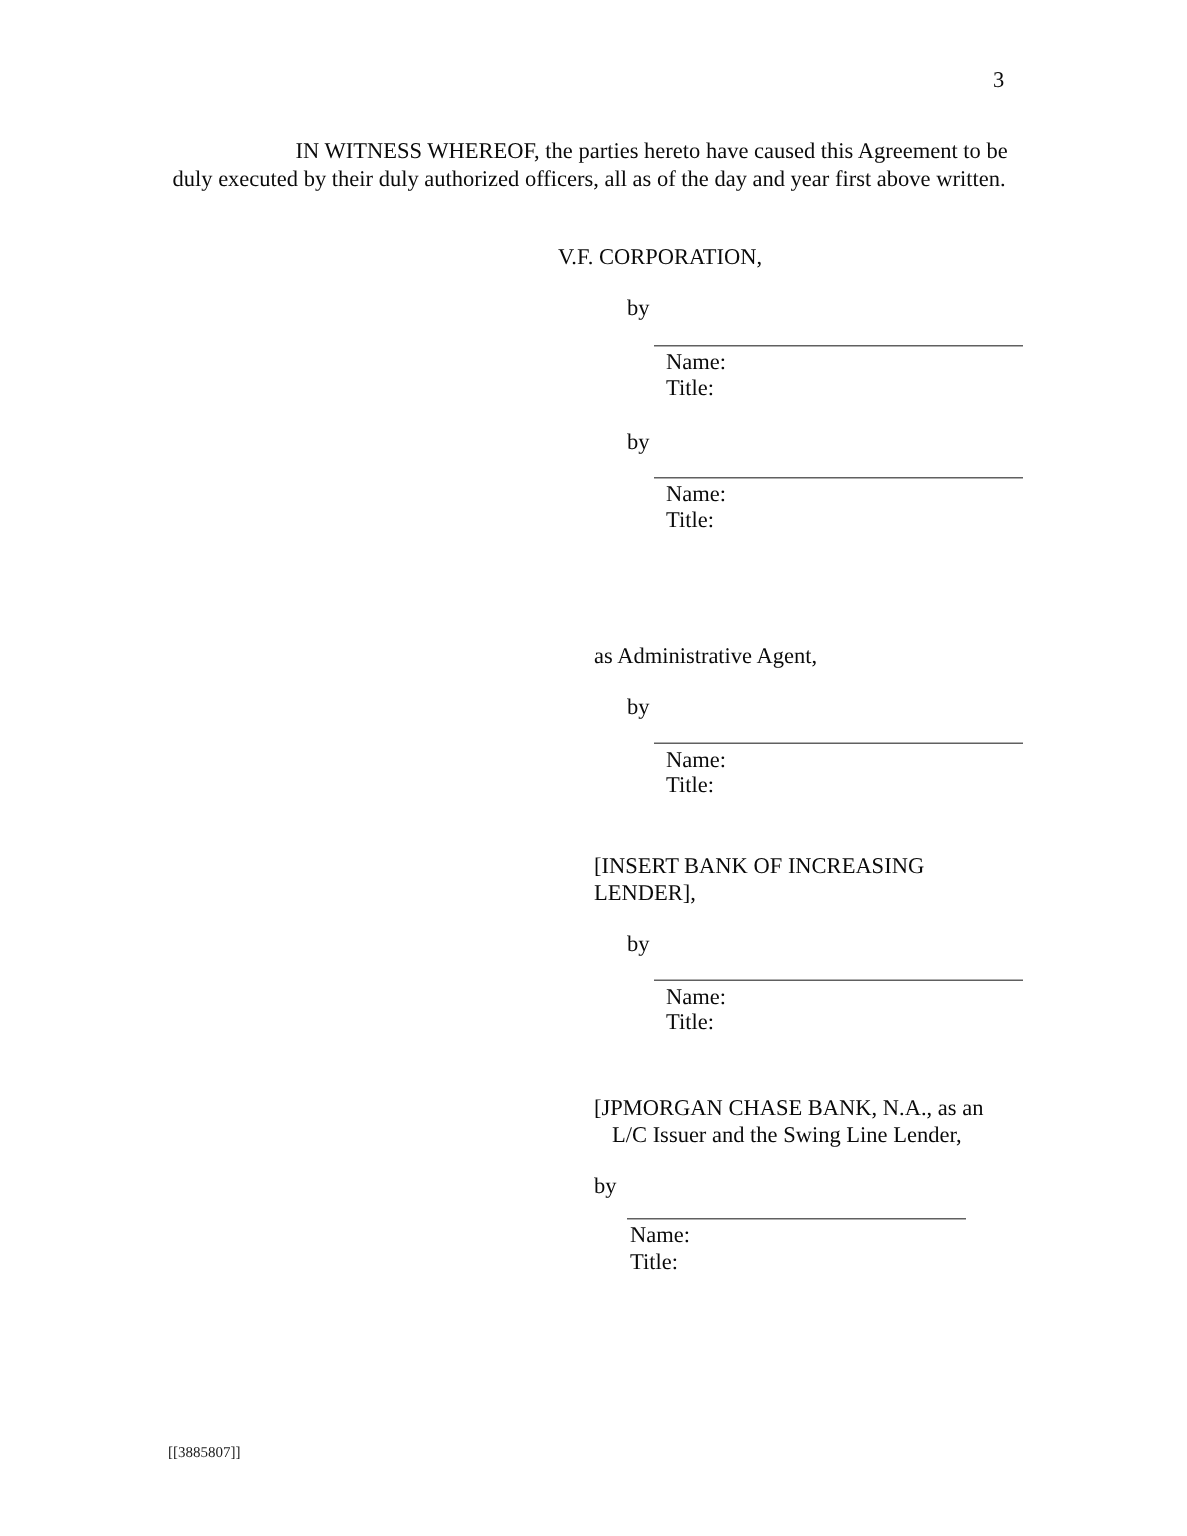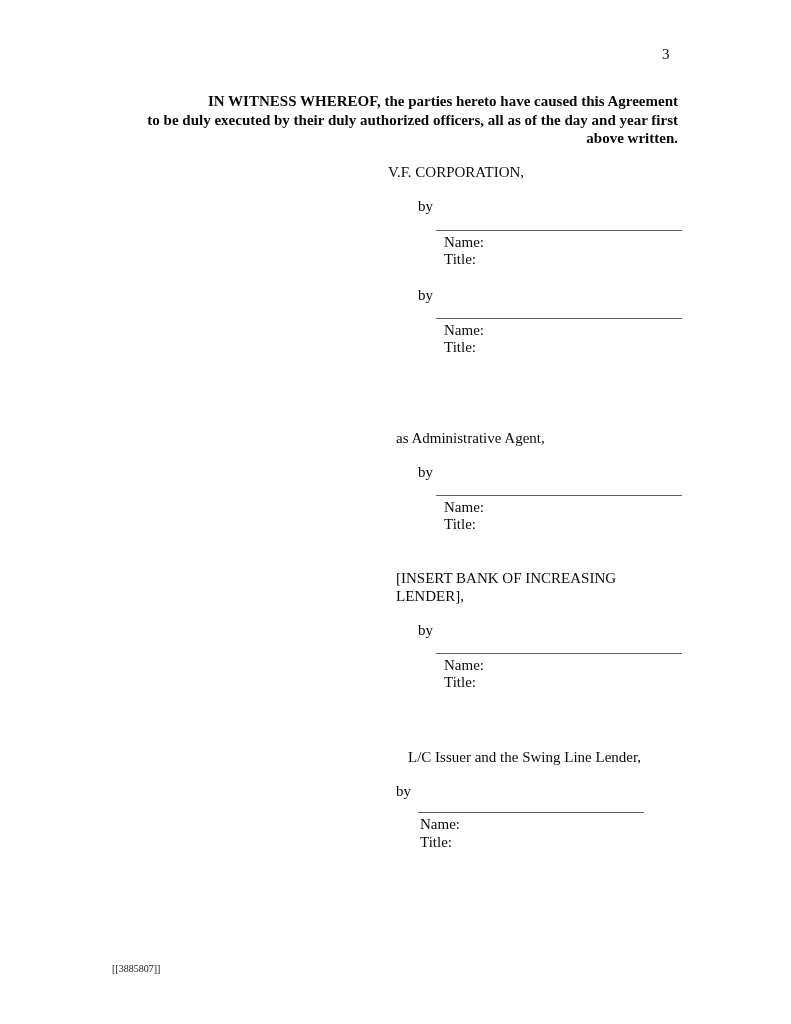--- a/index.html
+++ b/index.html
@@ -19,43 +19,42 @@
   .abs { position: absolute; }
   .t {
     font-size: 15px;
     line-height: 18px;
     white-space: pre;
   }
   .para {
     font-size: 15px;
     line-height: 18.7px;
     text-indent: 82px;
-    text-align: right;
-    font-weight: bold;
+    text-align: left;
   }
   .sig-line {
     border-top: 1px solid #606060;
     height: 0;
   }
   .doc-id {
     font-size: 10px;
     line-height: 12px;
     color: #1a1a1a;
   }
 </style>
 </head>
 <body>
 
 <div class="page">
 
   <div class="abs t" style="left:662px; top:45px;">3</div>
 
   <div class="abs para" style="left:115px; top:92px; width:563px;">IN WITNESS WHEREOF, the parties hereto have caused this Agreement to be duly executed by their duly authorized officers, all as of the day and year first above written.</div>
 
-  <div class="abs t" style="left:388px; top:163px;text-align:center;">V.F. CORPORATION,</div>
+  <div class="abs t" style="left:372px; top:163px;text-align:center;">V.F. CORPORATION,</div>
 
   <div class="abs t" style="left:418px; top:197px;">by</div>
   <div class="abs sig-line" style="left:436px; top:230px; width:246px;"></div>
   <div class="abs t" style="left:444px; top:233px;">Name:</div>
   <div class="abs t" style="left:444px; top:250px;">Title:</div>
 
   <div class="abs t" style="left:418px; top:286px;">by</div>
   <div class="abs sig-line" style="left:436px; top:318px; width:246px;"></div>
   <div class="abs t" style="left:444px; top:321px;">Name:</div>
   <div class="abs t" style="left:444px; top:338px;">Title:</div>
@@ -68,20 +67,21 @@
   <div class="abs t" style="left:444px; top:515px;">Title:</div>
 
   <div class="abs t" style="left:396px; top:569px;">[INSERT BANK OF INCREASING</div>
   <div class="abs t" style="left:396px; top:587px;">LENDER],</div>
 
   <div class="abs t" style="left:418px; top:621px;">by</div>
   <div class="abs sig-line" style="left:436px; top:653px; width:246px;"></div>
   <div class="abs t" style="left:444px; top:656px;">Name:</div>
   <div class="abs t" style="left:444px; top:673px;">Title:</div>
 
+  <div class="abs t" style="left:396px; top:730px;">[JPMORGAN CHASE BANK, N.A., as an</div>
   <div class="abs t" style="left:396px; top:748px;margin-left:12px;">L/C Issuer and the Swing Line Lender,</div>
 
   <div class="abs t" style="left:396px; top:782px;">by</div>
   <div class="abs sig-line" style="left:418px; top:812px; width:226px;"></div>
   <div class="abs t" style="left:420px; top:815px;">Name:</div>
   <div class="abs t" style="left:420px; top:833px;">Title:</div>
 
   <div class="abs doc-id" style="left:112px; top:963px;">[[3885807]]</div>
 
 </div>

